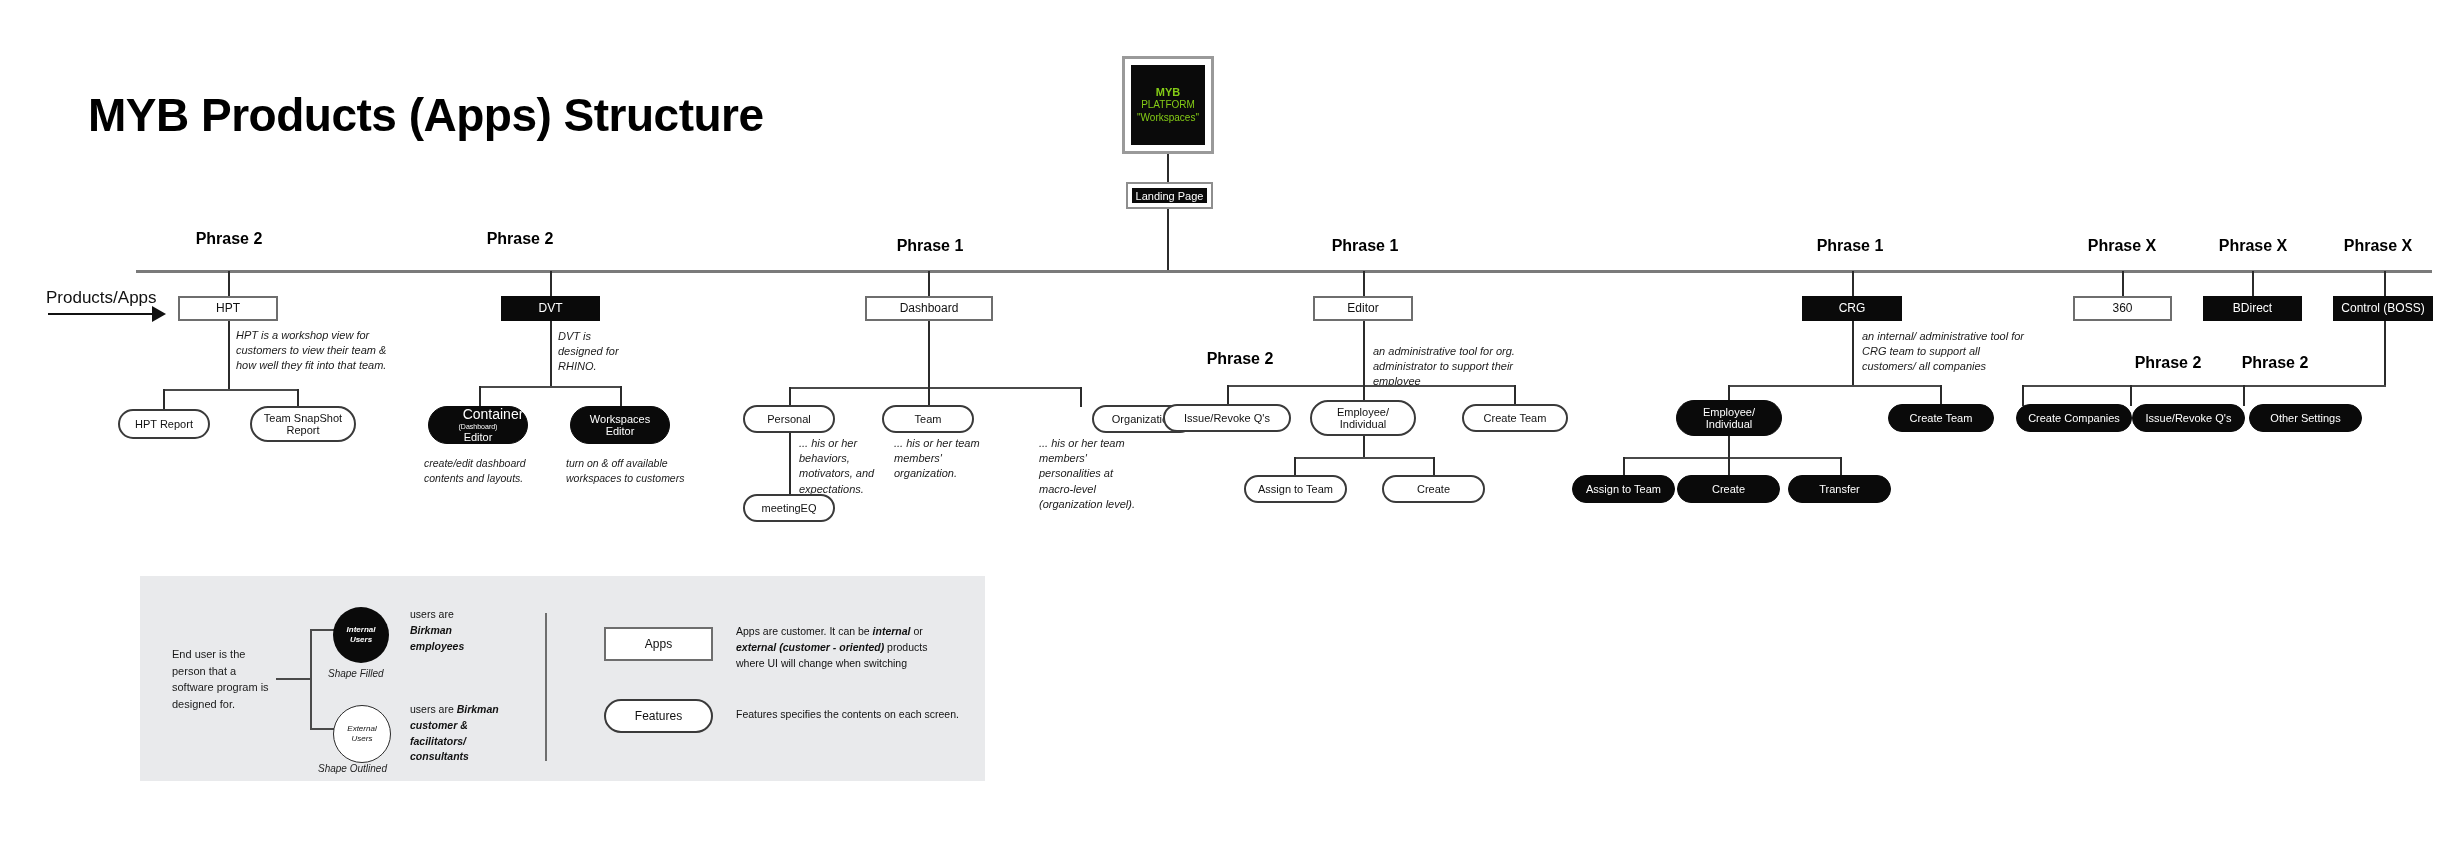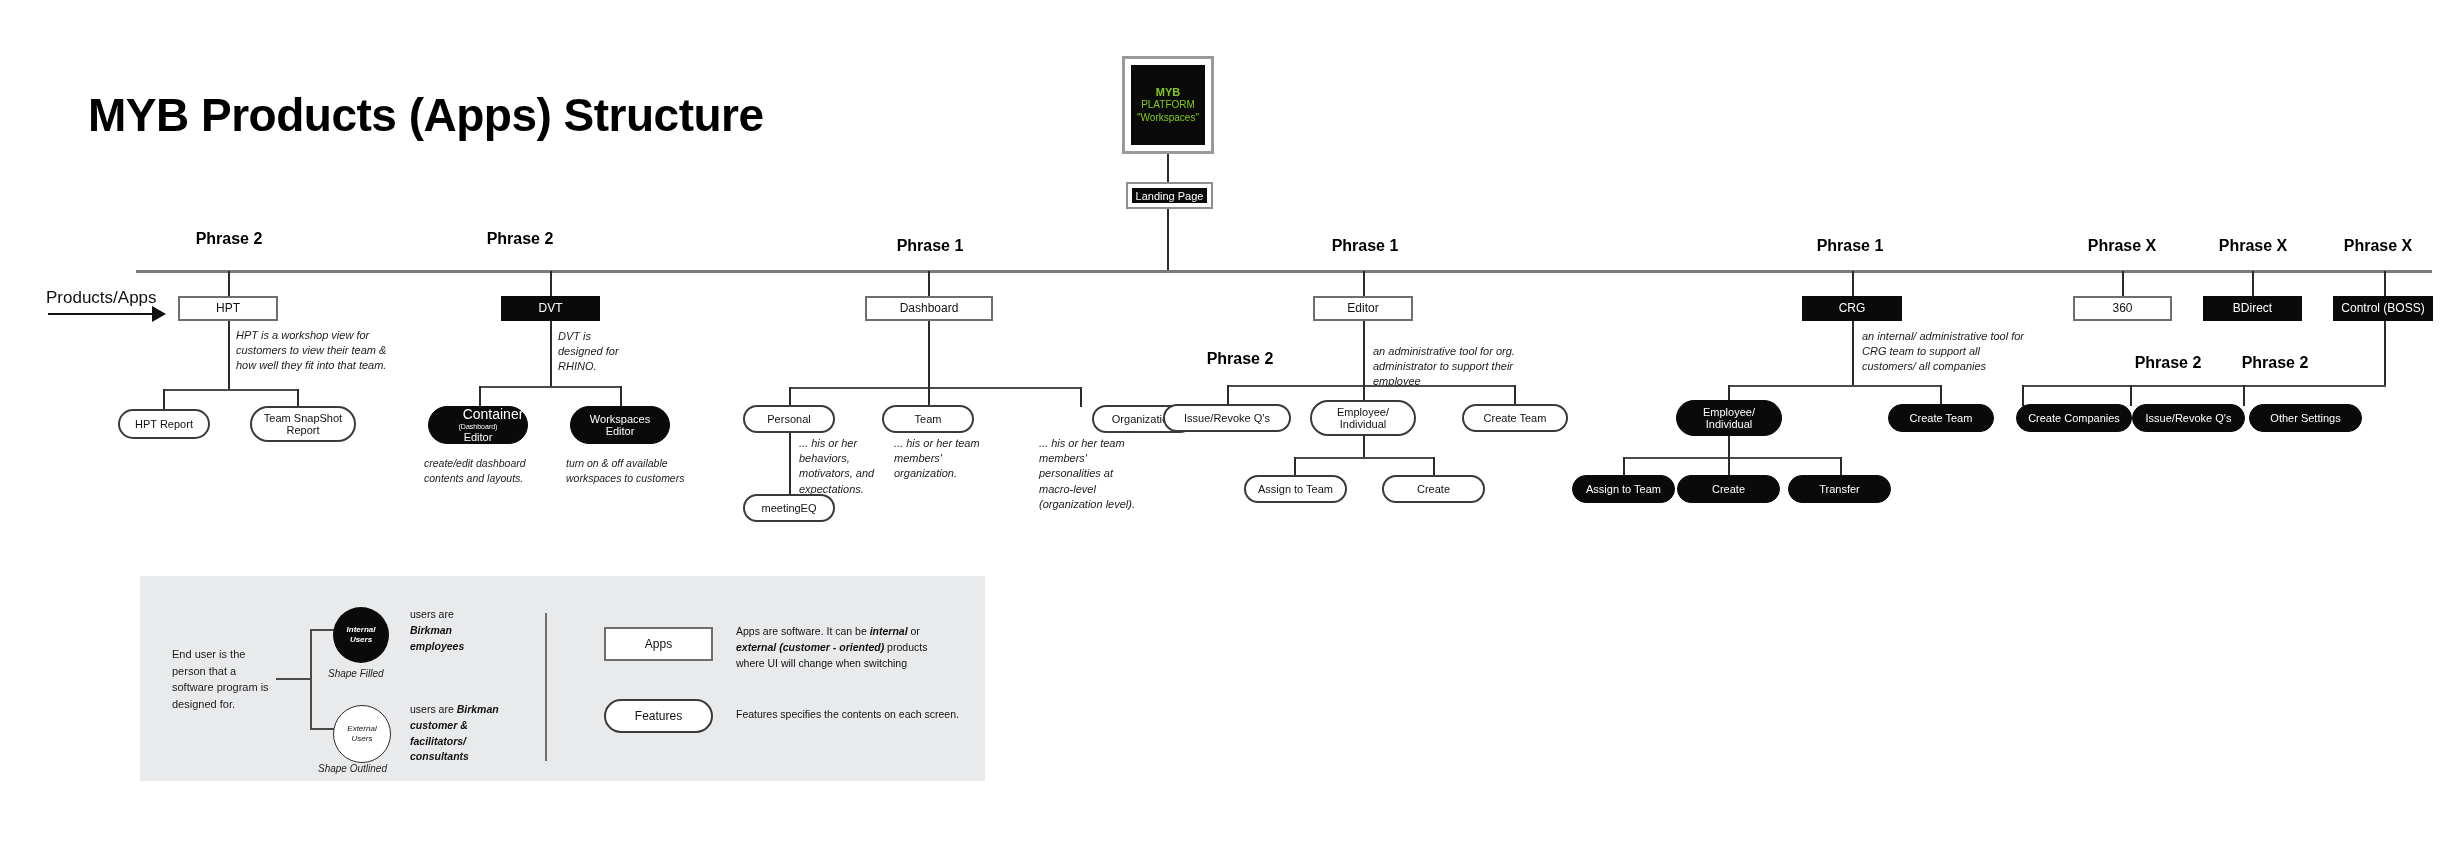--- a/index.html
+++ b/index.html
@@ -250,19 +250,19 @@
     <span>External</span>
     <span>Users</span>
   </div>
   <div class="shape-cap" style="left:318px;top:763px;">Shape Outlined</div>
   <div class="lg-desc" style="left:410px;top:702px;width:110px;">
     <span>users are </span><b>Birkman customer &amp; facilitators/ consultants</b>
   </div>
 
   <div class="lg-key-rect" style="left:604px;top:627px;width:105px;height:30px;">Apps</div>
   <div class="lg-desc" style="left:736px;top:624px;width:216px;font-style:normal;">
-    <span>Apps are software. It can be </span><b>internal</b><span> or </span><b>external (customer - oriented)</b><span> products where UI will change when switching</span>
+    <span>Apps are customer. It can be </span><b>internal</b><span> or </span><b>external (customer - oriented)</b><span> products where UI will change when switching</span>
   </div>
 
   <div class="lg-key-pill" style="left:604px;top:699px;width:105px;height:30px;">Features</div>
   <div class="lg-desc" style="left:736px;top:707px;width:260px;font-style:normal;">Features specifies the contents on each screen.</div>
 
 </div>
 
 </body></html>

